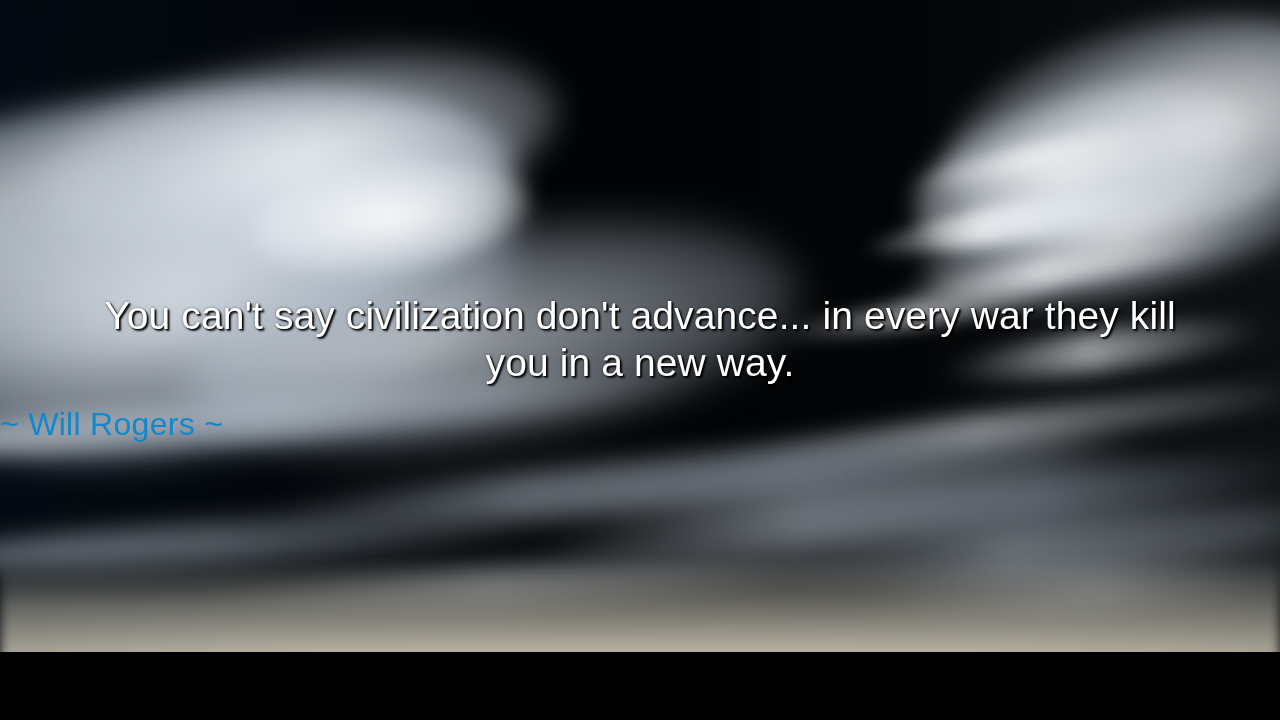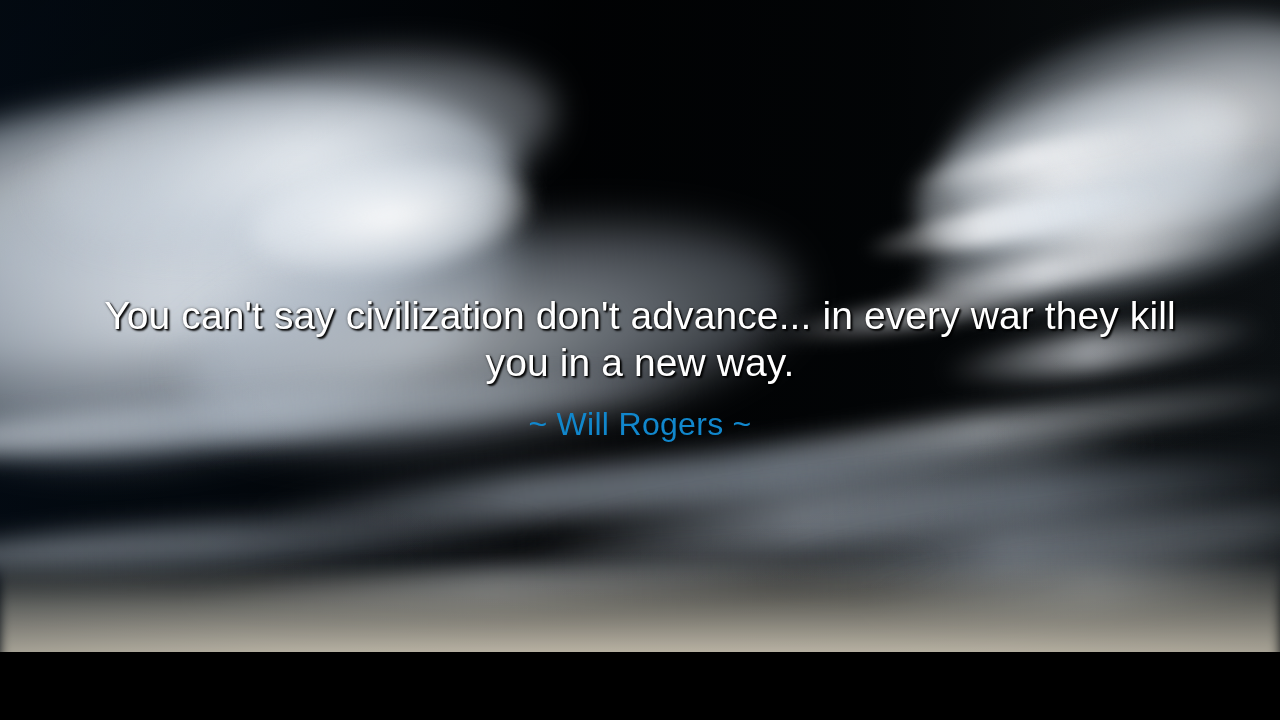--- a/index.html
+++ b/index.html
@@ -310,21 +310,20 @@
     margin: 0;
     max-width: 1090px;
     margin-left: auto;
     margin-right: auto;
   }
 
   .author-wrap {
     position: absolute;
     left: 0; right: 0;
     top: 405px;
-    text-align: center;
   }
 
   .author-text {
     font-family: "Liberation Sans", sans-serif;
     font-size: 32px;
     line-height: 38px;
     font-weight: 400;
     color: #1187cc;
     letter-spacing: 0.3px;
     margin: 0;

